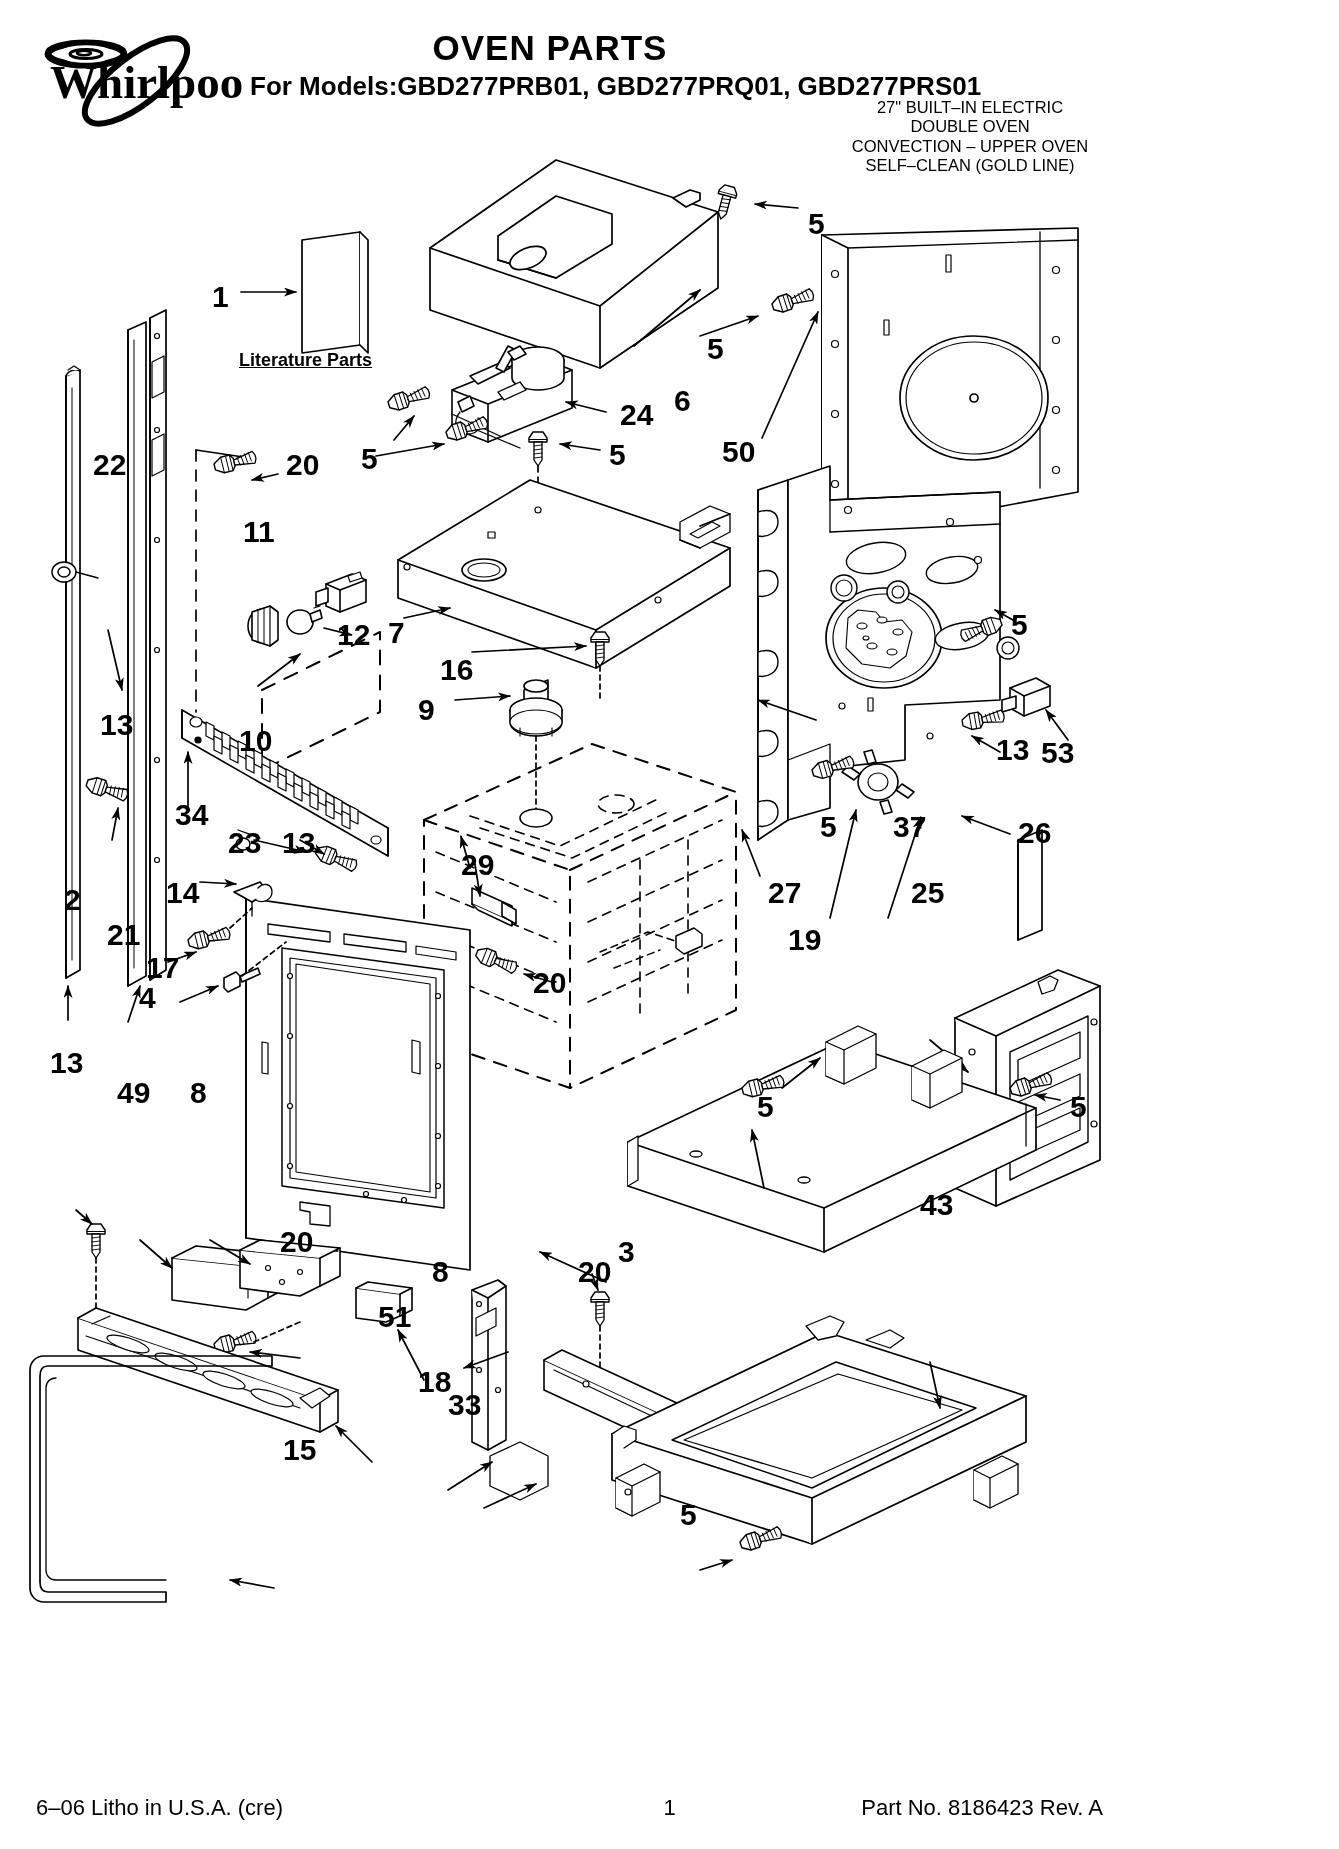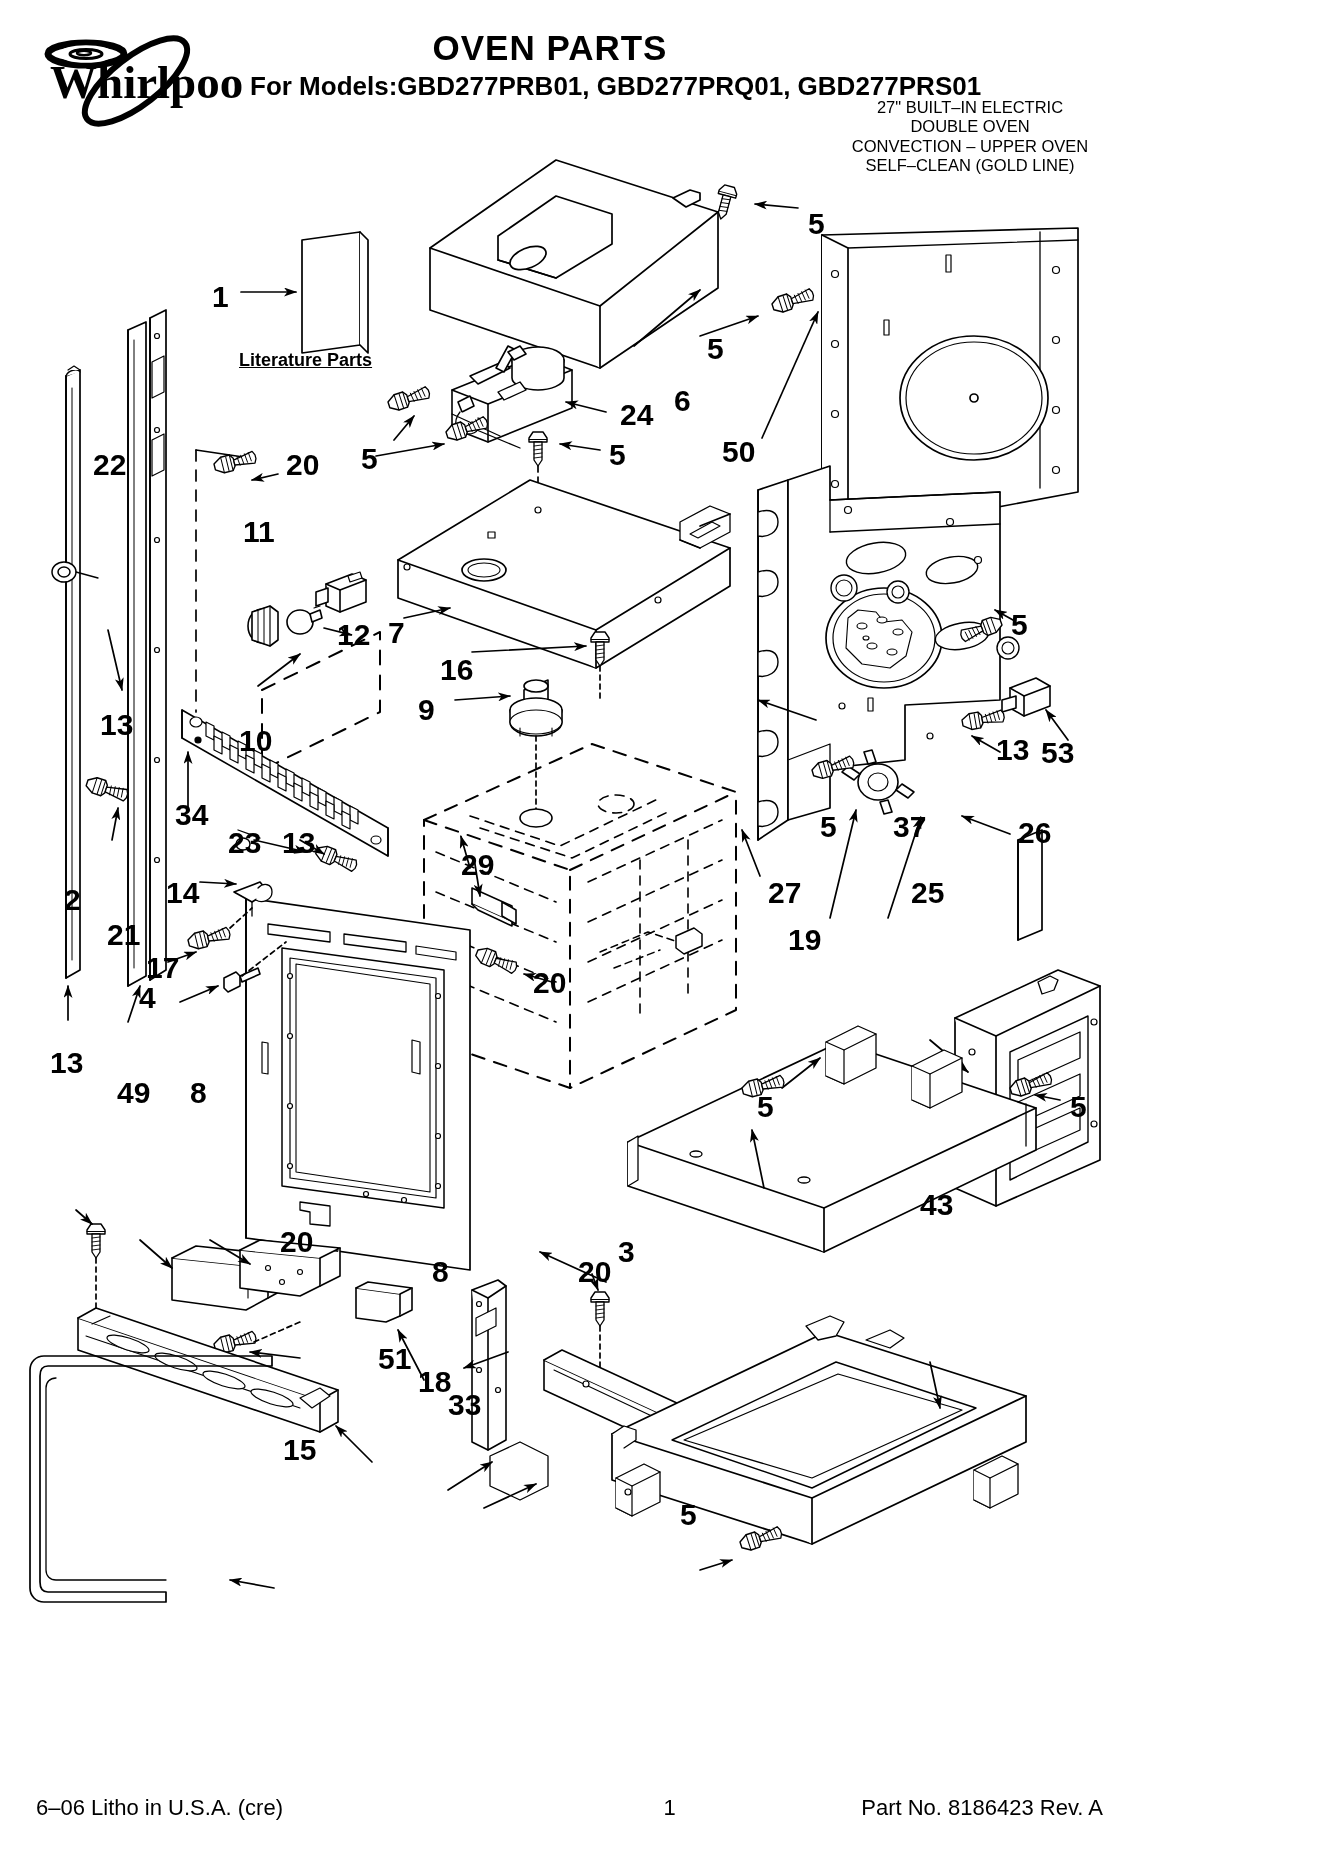--- a/index.html
+++ b/index.html
@@ -933,21 +933,21 @@
       <div class="callout" style="left: 757px; top: 1092px;">5</div>
       <div class="callout" style="left: 1070px; top: 1092px;">5</div>
       <div class="callout" style="left: 50px; top: 1048px;">13</div>
       <div class="callout" style="left: 117px; top: 1078px;">49</div>
       <div class="callout" style="left: 190px; top: 1078px;">8</div>
       <div class="callout" style="left: 920px; top: 1190px;">43</div>
       <div class="callout" style="left: 280px; top: 1227px;">20</div>
       <div class="callout" style="left: 432px; top: 1257px;">8</div>
       <div class="callout" style="left: 618px; top: 1237px;">3</div>
       <div class="callout" style="left: 578px; top: 1257px;">20</div>
-      <div class="callout" style="left: 378px; top: 1344px;">51</div>
+      <div class="callout" style="left: 378px; top: 1302px;">51</div>
       <div class="callout" style="left: 418px; top: 1367px;">18</div>
       <div class="callout" style="left: 448px; top: 1390px;">33</div>
       <div class="callout" style="left: 283px; top: 1435px;">15</div>
       <div class="callout" style="left: 680px; top: 1500px;">5</div>
     </div>
 
   <div id="footer">
     <span id="footer-left">6–06 Litho in U.S.A. (cre)</span>
     <span id="footer-mid">1</span>
     <span id="footer-right">Part No. 8186423 Rev. A</span>

